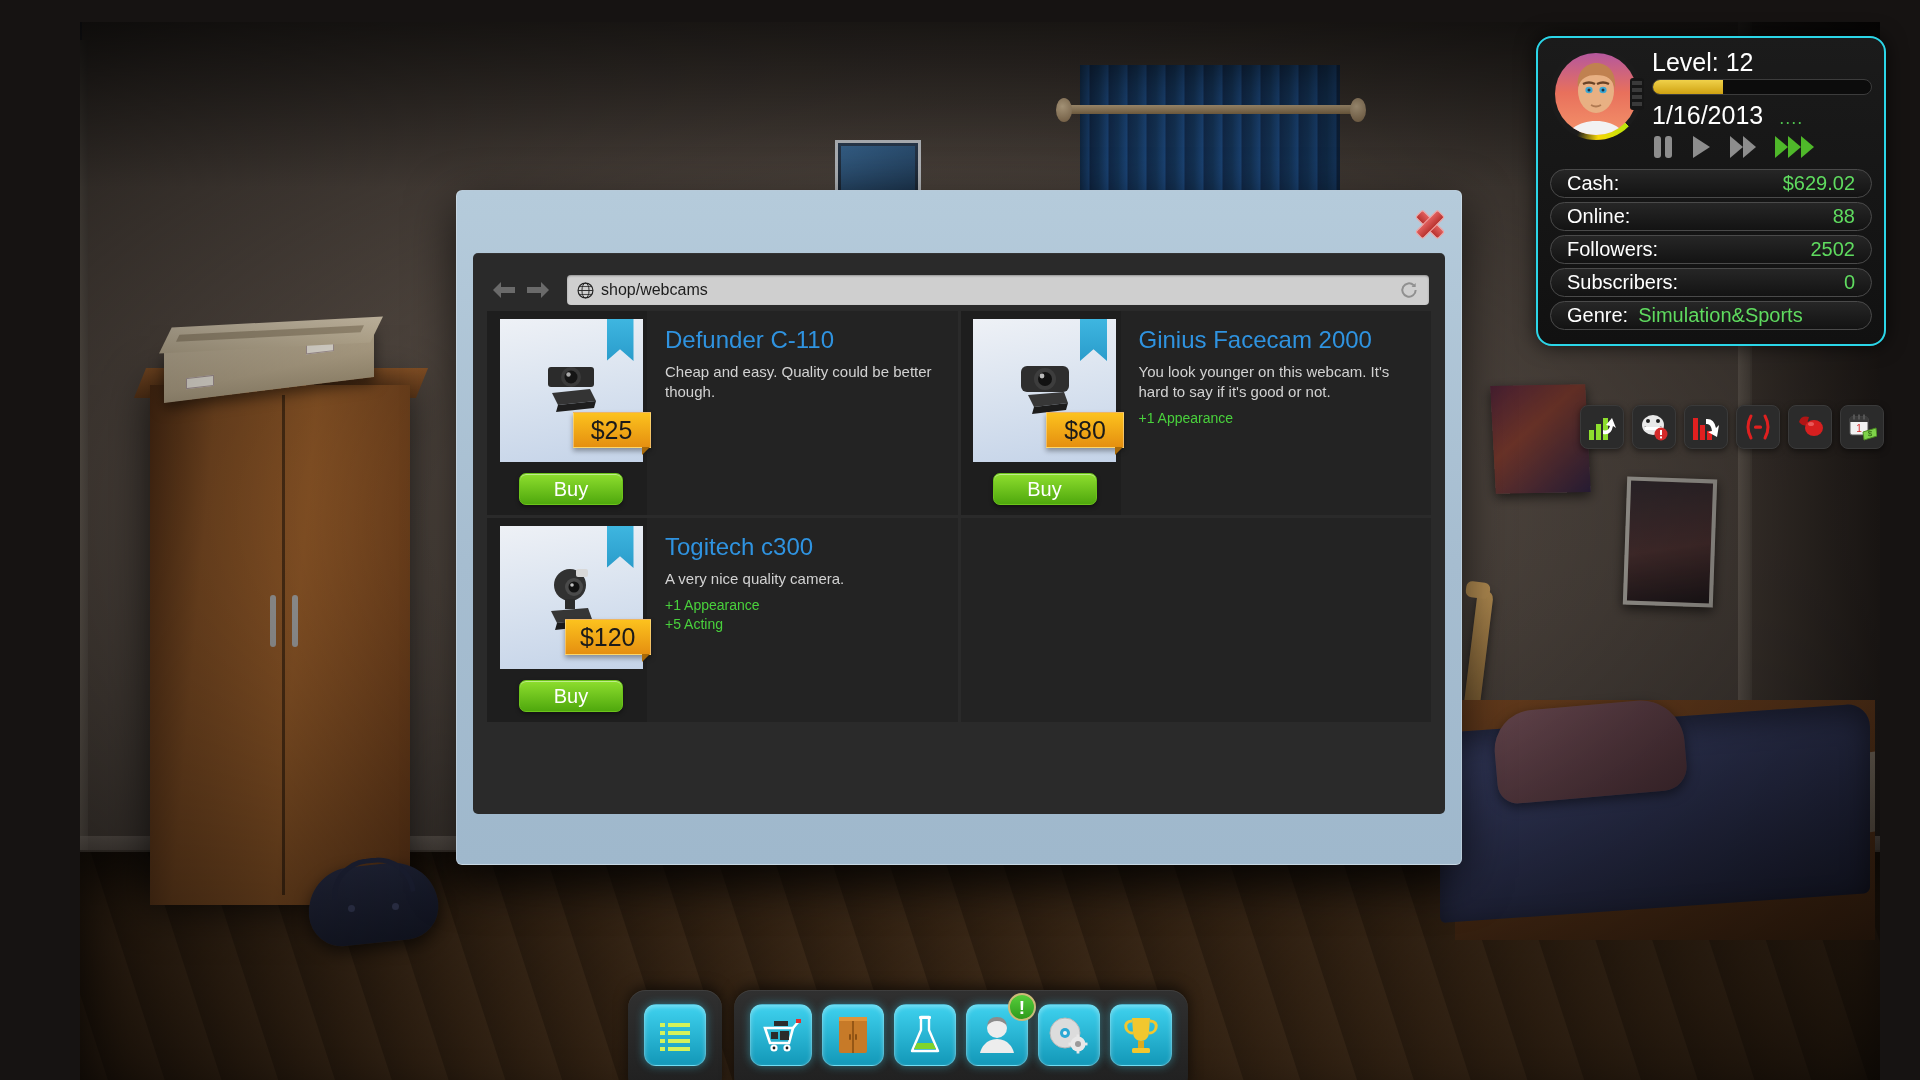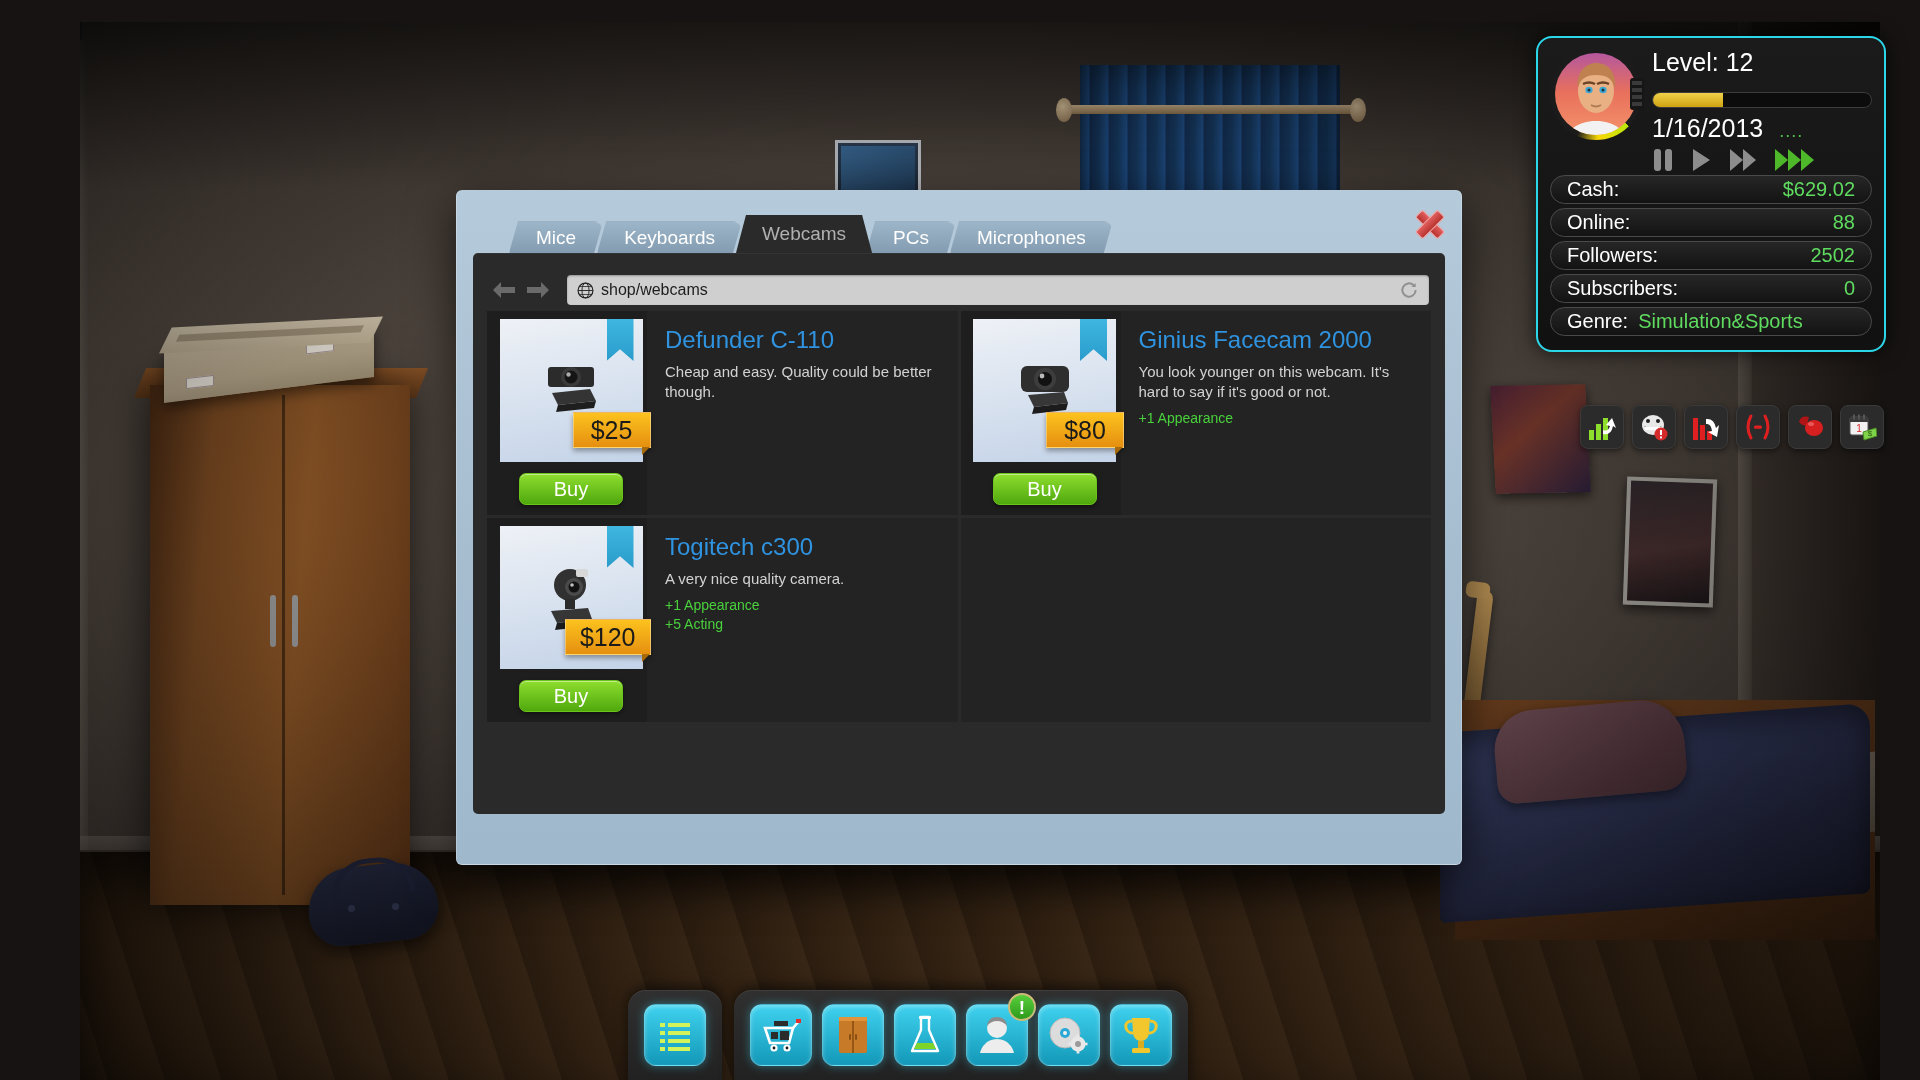--- a/index.html
+++ b/index.html
@@ -202,31 +202,31 @@
   .avatar-wrap { position:relative; width:92px; height:92px; flex:none; }
   .avatar-ring { position:absolute; inset:0; border-radius:50%;
     background:conic-gradient(from 135deg,#b9e60b 0deg,#f7d706 42deg,#1b1b1b 70deg,#1b1b1b 360deg); }
   .avatar { position:absolute; left:5px; top:5px; width:82px; height:82px; border-radius:50%;
     background:linear-gradient(180deg,#b5589e 0%,#e8705c 48%,#f4936a 100%); overflow:hidden; }
   .lvl-badge { position:absolute; right:-2px; top:30px; width:14px; height:32px;
     background:#161616; border-radius:3px; }
   .lvl-badge i { display:block; height:4px; margin:3px 2px; background:#3a3a3a; }
 
   .hud-info { flex:1; padding-top:2px; }
-  .hud-level { font-size:25px; color:#ffffff; line-height:1; margin-bottom:17px; }
+  .hud-level { font-size:25px; color:#ffffff; line-height:1; margin-bottom:4px; }
   .xpbar { width:100%; height:16px; background:#0c0c0c; border:1px solid #3c3c3c;
     border-radius:8px; overflow:hidden; margin-bottom:8px; }
   .xpfill { height:100%; width:32%; background:linear-gradient(180deg,#f0d14a,#cfa212); }
   .date-row { display:flex; align-items:baseline; gap:16px; }
   .hud-date { font-size:25px; color:#ffffff; line-height:1; }
   .dots { font-size:18px; color:#4ec14e; letter-spacing:1px; }
   .speed-row { display:flex; align-items:center; gap:16px; margin-top:5px; }
   .spd { cursor:pointer; display:flex; }
 
-  .stats { margin-top:2px; display:flex; flex-direction:column; gap:4px; }
+  .stats { margin-top:9px; display:flex; flex-direction:column; gap:4px; }
   .stat { height:29px; border-radius:15px; border:1px solid #4a4a4a;
     background:linear-gradient(180deg,#262626,#131313); display:flex; align-items:center;
     padding:0 16px; font-size:20px; }
   .stat-label { color:#ffffff; }
   .stat-value { margin-left:auto; color:#5fdb5f; }
   .stat.genre .stat-value { margin-left:10px; }
 
   
   .fx-row { position:absolute; right:36px; top:405px; display:flex; gap:8px; }
   .fx { width:44px; height:44px; border-radius:8px; background:#2b2b2b;
@@ -305,27 +305,20 @@
   <div class="left-dark"></div>
   <div class="right-dark"></div>
   <div class="top-dark"></div>
 
   <div class="shop-window">
 
     <div class="close-btn" title="Close">
       <div class="close-x"></div>
     </div>
 
-    <div class="tabs" id="tabs">
-        <div class="tab">Mice</div>
-        <div class="tab">Keyboards</div>
-        <div class="tab active">Webcams</div>
-        <div class="tab">PCs</div>
-        <div class="tab">Microphones</div>
-      </div>
 
     <div class="browser">
 
       <div class="navbar">
         <div class="nav-arrow">
           <svg width="26" height="20" viewBox="0 0 26 20">
             <path d="M10 2 L2 10 L10 18 L10 13 L24 13 L24 7 L10 7 Z" fill="#6a6a6a"></path>
           </svg>
         </div>
         <div class="nav-arrow">

